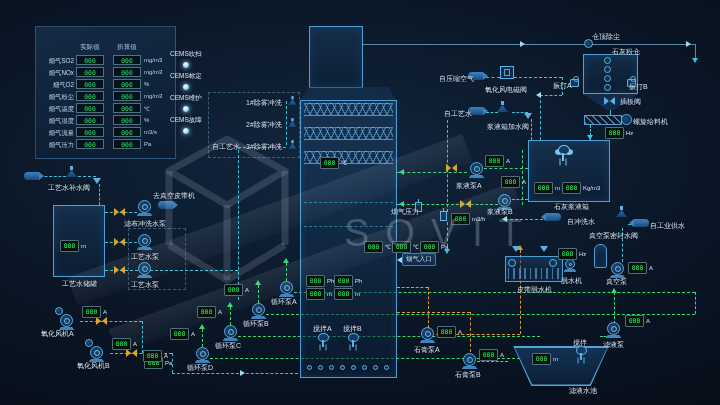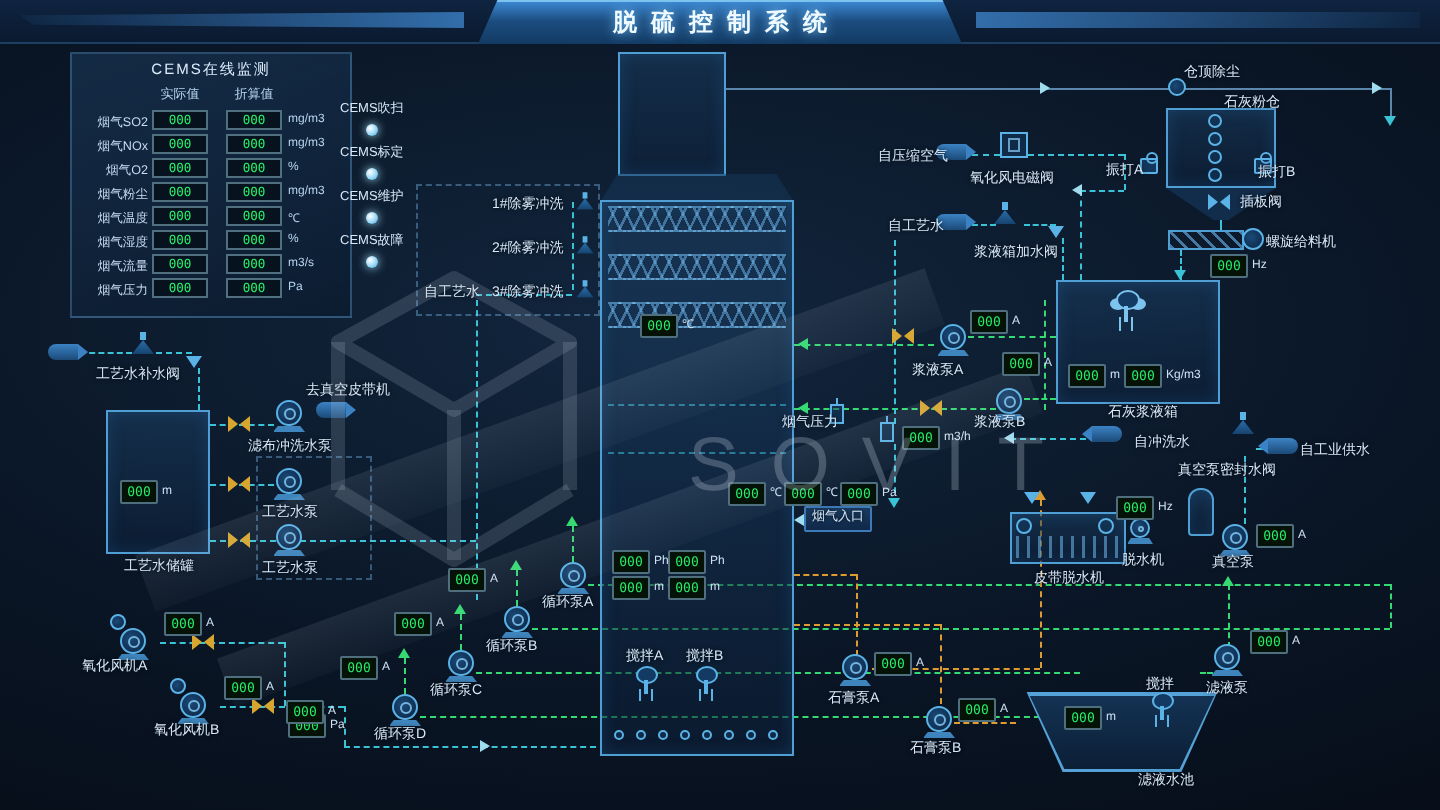--- a/index.html
+++ b/index.html
@@ -79,30 +79,22 @@
 #brand2{position:absolute;left:344px;top:212px;font-size:38px;letter-spacing:16px;color:rgba(210,222,235,.26);z-index:40;pointer-events:none}
 #credit{position:absolute;left:556px;top:364px;font-size:24px;font-weight:bold;color:#fbfdff;z-index:50;text-shadow:0 1px 3px rgba(0,0,0,.6)}
 .pool{position:absolute;left:508px;top:346px;width:106px;height:40px;clip-path:polygon(5% 0,95% 0,78% 100%,22% 100%);background:#54a2d8;z-index:3}
 .pool .in{position:absolute;inset:1.5px;clip-path:polygon(5% 0,95% 0,78% 100%,22% 100%);background:linear-gradient(rgba(16,44,76,.95),rgba(10,28,50,.98))}
 </style>
 </head>
 <body>
 
 <div id="stage">
 
-  <div id="titlebar">
-    <div class="wing" id="wing-l"></div>
-    <div class="wing" id="wing-r"></div>
-    <div id="title-trap">
-        <span>脱硫控制系统</span>
-      </div>
-  </div>
 
   <div id="cems">
-    <div class="pt">CEMS在线监测</div>
     <div class="chd" style="left:40px">实际值</div>
     <div class="chd" style="left:77px">折算值</div>
     <div class="crow" style="top:28px">
         <span class="rl">烟气SO2</span>
         <span class="vb" style="left:40px">000</span>
         <span class="vb" style="left:77px">000</span>
         <span class="un">mg/m3</span>
       </div>
     <div class="crow" style="top:40px">
         <span class="rl">烟气NOx</span>

